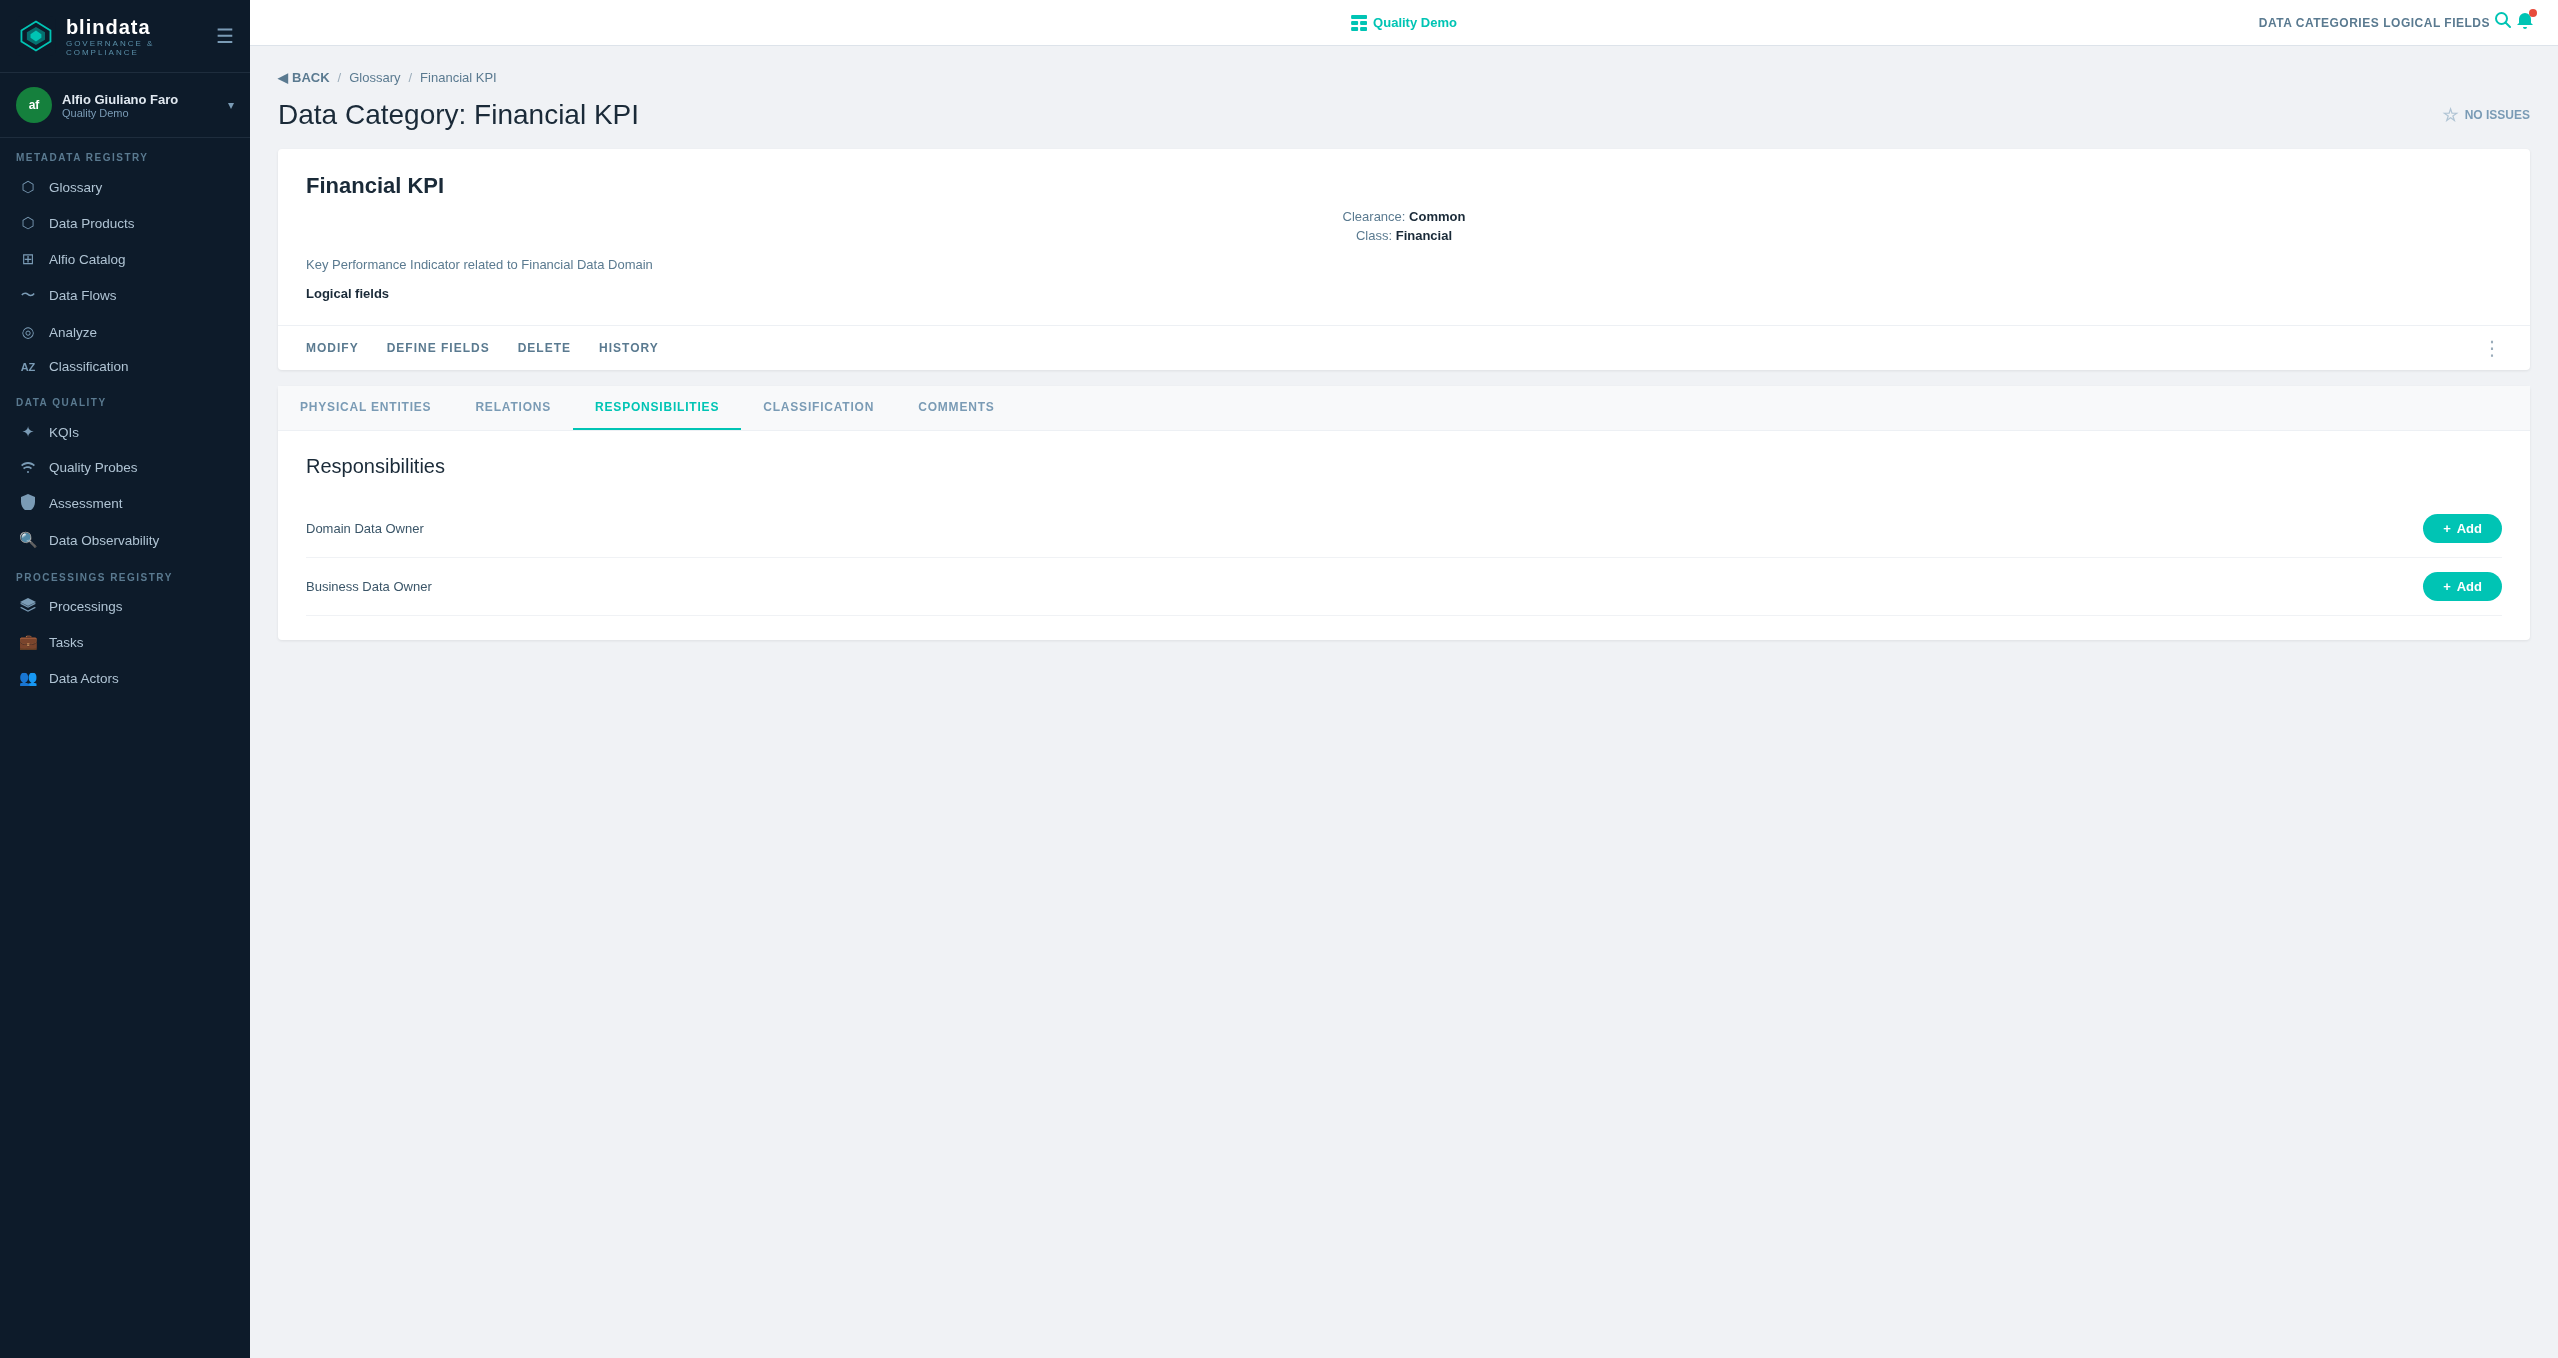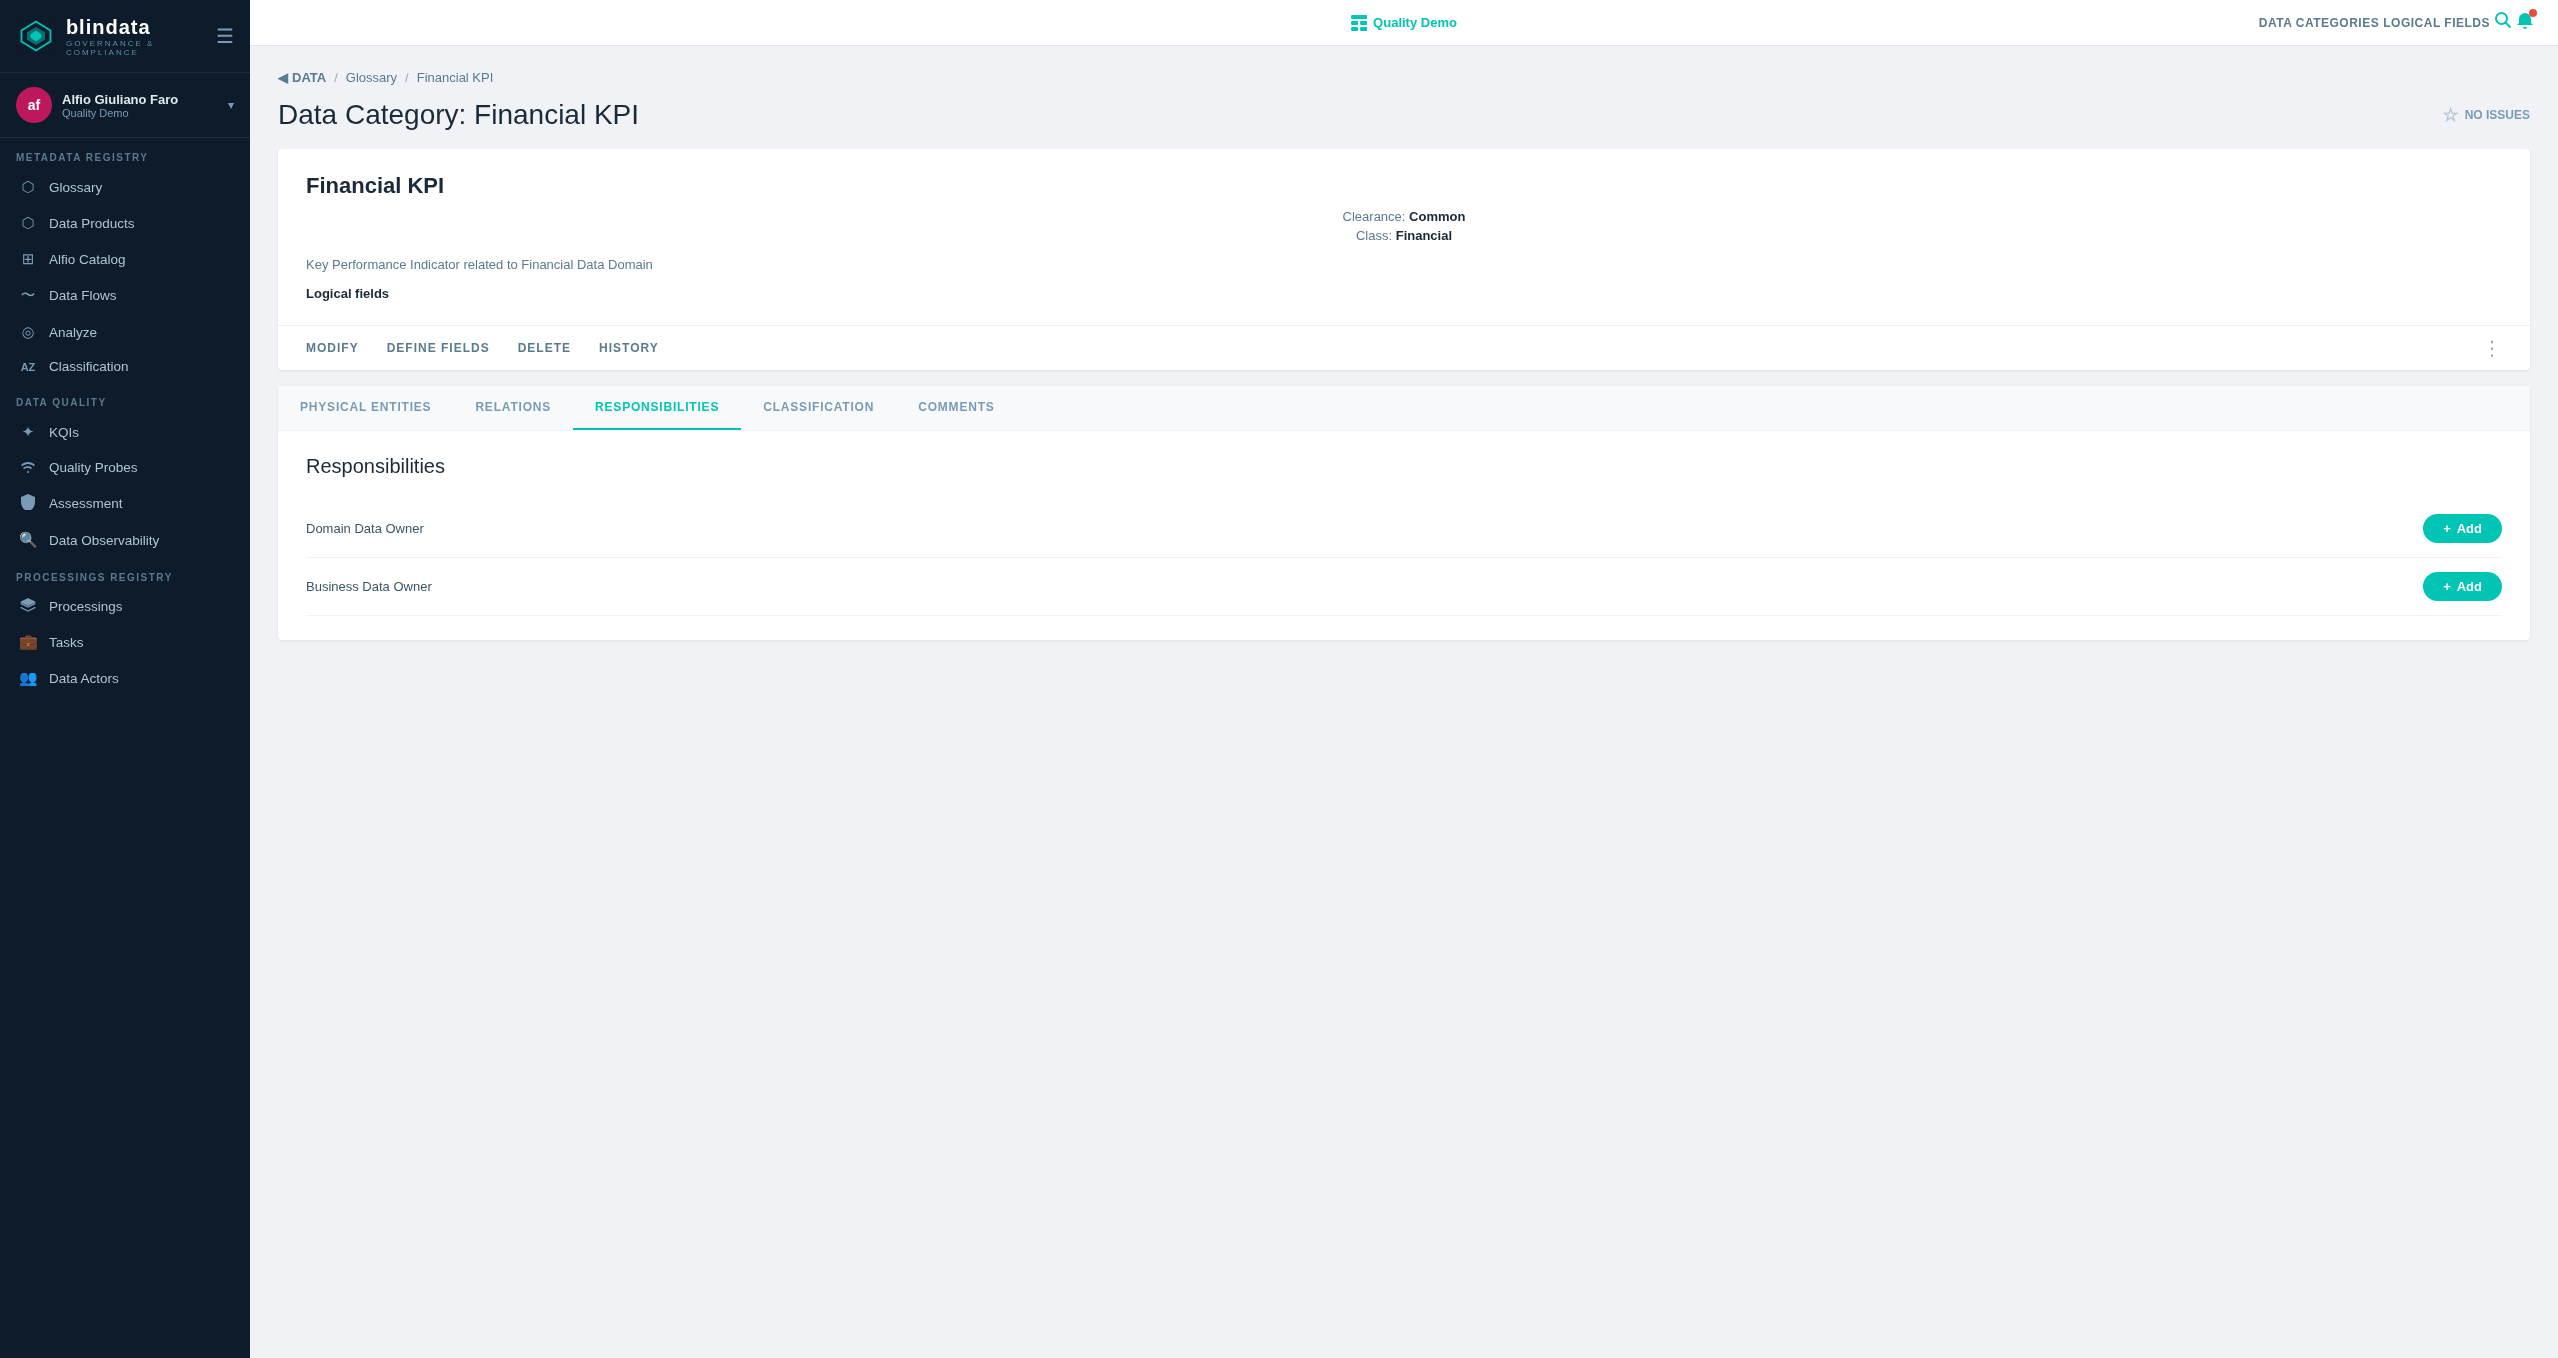--- a/index.html
+++ b/index.html
@@ -41,23 +41,23 @@
       display: flex;
       align-items: center;
       gap: 10px;
       padding: 14px 16px;
       border-bottom: 1px solid #1e2d3d;
     }
     .avatar {
       width: 36px;
       height: 36px;
       border-radius: 50%;
-      background: #be185d;
+      background: #15803d;
       color: #fff;
-      font-size: 14px;
+      font-size: 12px;
       font-weight: 700;
       display: flex;
       align-items: center;
       justify-content: center;
     }
     .user-info { flex: 1; }
     .user-name { font-size: 13px; color: #e0e8f0; font-weight: 600; }
     .user-org { font-size: 11px; color: #7a9bb5; }
     .chevron { color: #7a9bb5; font-size: 12px; }
 
@@ -416,21 +416,21 @@
         <span class="notif-dot"></span>
       </div>
     </div>
   </div>
 
   <div class="page-content">
 
     <div class="breadcrumb-bar">
       <span class="back-btn">
         <span>◀</span>
-        <span>DATA</span>
+        <span>BACK</span>
       </span>
       <span class="breadcrumb-sep">/</span>
       <span class="breadcrumb-item">Glossary</span>
       <span class="breadcrumb-sep">/</span>
       <span class="breadcrumb-current">Financial KPI</span>
     </div>
 
     <div class="page-title-row">
       <h1 class="page-title">Data Category: Financial KPI</h1>
       <div class="no-issues">

